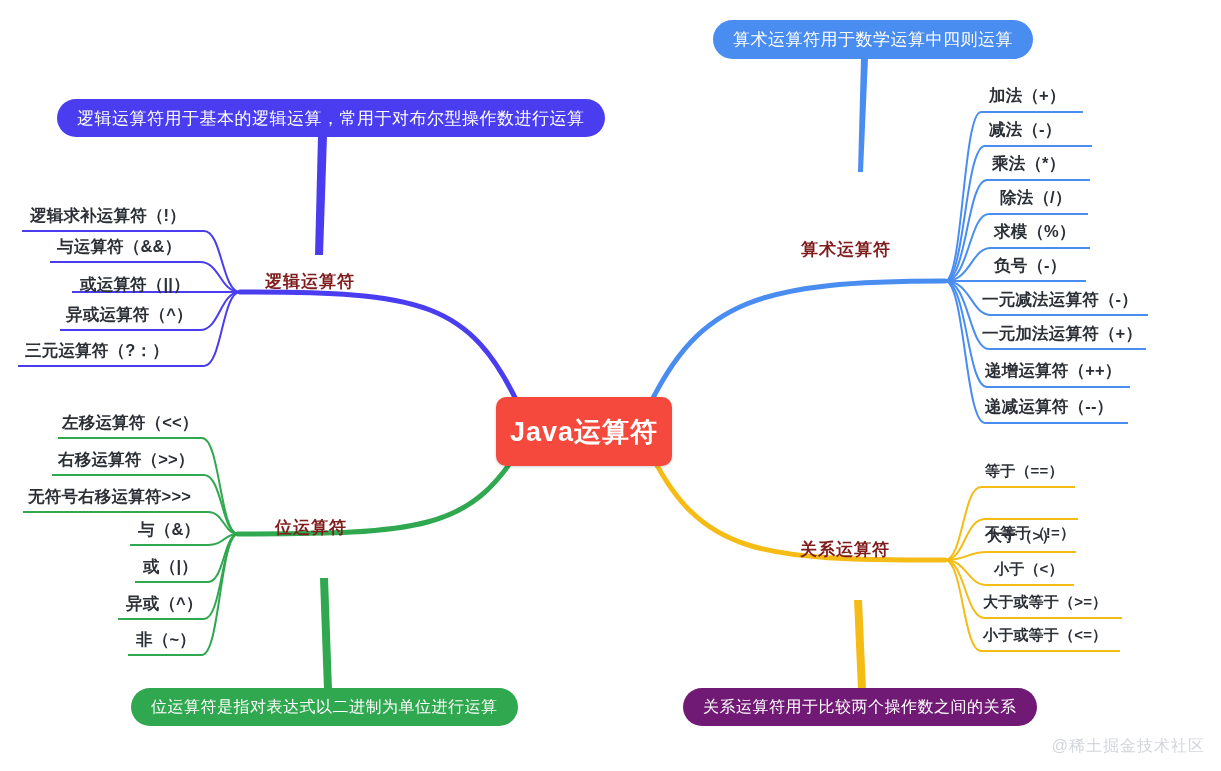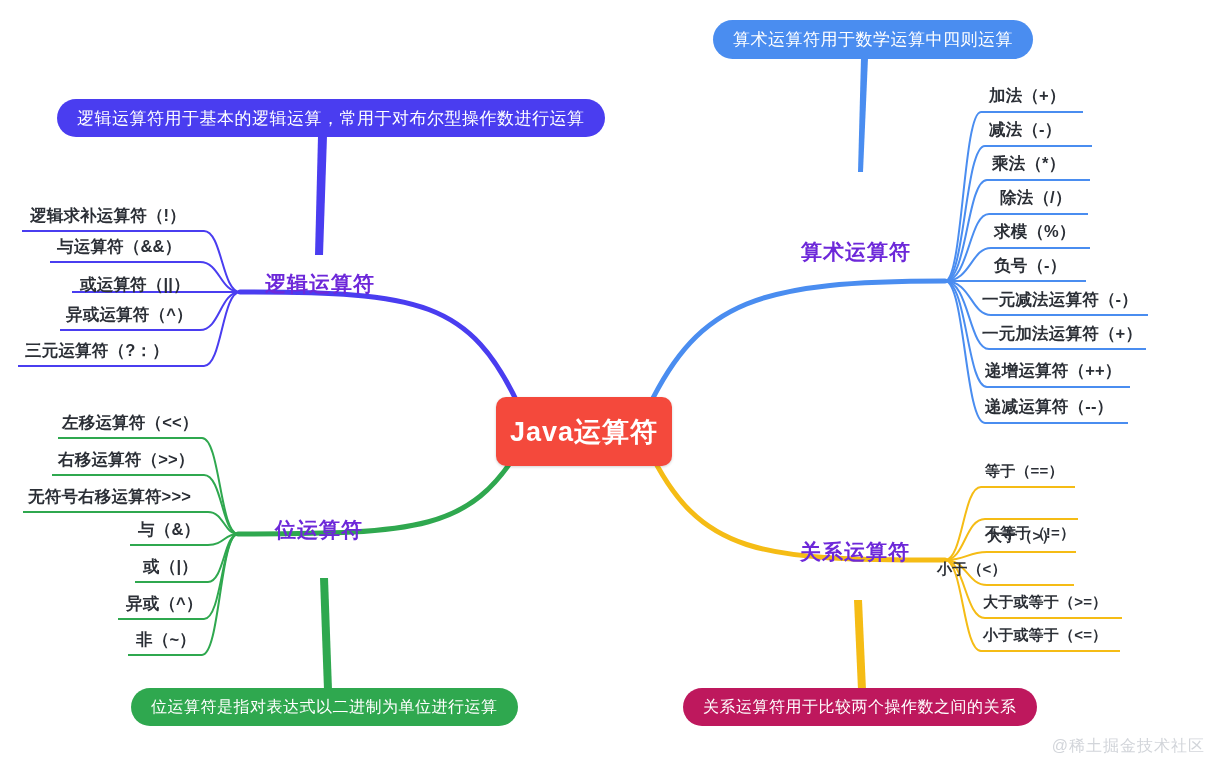--- a/index.html
+++ b/index.html
@@ -22,22 +22,22 @@
     font-size:27px;
     font-weight:700;
     letter-spacing:1px;
     display:flex;align-items:center;justify-content:center;
     box-shadow:0 1px 3px rgba(0,0,0,.18);
   }
 
   
   .branch-title{
     position:absolute;
-    color:#6d28d9;
-    font-size:21px;
+    color:#7f1d1d;
+    font-size:17px;
     font-weight:700;
     letter-spacing:1px;
     white-space:nowrap;
   }
 
   
   .leaf{
     position:absolute;
     color:#2b2f36;
     font-size:16.5px;
@@ -123,21 +123,21 @@
     <path d="M 324,690 L 332,690 L 328,578 L 320,578 Z" fill="#2fa84f"></path>
     <path d="M 858,690 L 866,690 L 862,600 L 854,600 Z" fill="#f5bc15"></path>
   </svg>
 
   <div class="callout" style="left:713px;top:20px;height:39px;background:#4a8df0;">算术运算符用于数学运算中四则运算</div>
 
   <div class="callout small" style="left:131px;top:688px;height:38px;background:#2fa84f;">位运算符是指对表达式以二进制为单位进行运算</div>
 
   <div class="callout" style="left:57px;top:99px;height:38px;background:#4a3df0;">逻辑运算符用于基本的逻辑运算，常用于对布尔型操作数进行运算</div>
 
-  <div class="callout small" style="left:683px;top:688px;height:38px;background:#be185d;">关系运算符用于比较两个操作数之间的关系</div>
+  <div class="callout small" style="left:683px;top:688px;height:38px;background:#701a75;">关系运算符用于比较两个操作数之间的关系</div>
 
   <div class="central" style="left:496px;top:397px;width:176px;height:69px;">Java运算符</div>
 
   <div class="branch-title" style="left:801px;top:238px;">算术运算符</div>
 
   <div class="branch-title" style="left:265px;top:270px;">逻辑运算符</div>
 
   <div class="branch-title" style="left:275px;top:516px;">位运算符</div>
 
   <div class="branch-title" style="left:800px;top:538px;">关系运算符</div>
@@ -149,21 +149,21 @@
   <div class="leaf" style="left:994px;top:221px;">求模（%）</div>
   <div class="leaf" style="left:994px;top:255px;">负号（-）</div>
   <div class="leaf" style="left:982px;top:289px;">一元减法运算符（-）</div>
   <div class="leaf" style="left:982px;top:323px;">一元加法运算符（+）</div>
   <div class="leaf" style="left:985px;top:360px;">递增运算符（++）</div>
   <div class="leaf" style="left:985px;top:396px;">递减运算符（--）</div>
 
   <div class="leaf sm" style="left:985px;top:462px;">等于（==）</div>
   <div class="leaf sm" style="left:985px;top:494px;margin-top:30px;">不等于（!=）</div>
   <div class="leaf sm" style="left:987px;top:527px;">大于（&gt;）</div>
-  <div class="leaf sm" style="left:937px;top:560px;">小于（&lt;）</div>
+  <div class="leaf sm" style="left:994px;top:560px;">小于（&lt;）</div>
   <div class="leaf sm" style="left:983px;top:593px;">大于或等于（&gt;=）</div>
   <div class="leaf sm" style="left:983px;top:626px;">小于或等于（&lt;=）</div>
 
   <div class="leaf" style="left:30px;top:205px;">逻辑求补运算符（!）</div>
   <div class="leaf" style="left:57px;top:236px;">与运算符（&amp;&amp;）</div>
   <div class="leaf" style="left:80px;top:256px;margin-top:18px;">或运算符（||）</div>
   <div class="leaf" style="left:66px;top:304px;">异或运算符（^）</div>
   <div class="leaf" style="left:25px;top:340px;">三元运算符（?：）</div>
 
   <div class="leaf" style="left:62px;top:412px;">左移运算符（&lt;&lt;）</div>

